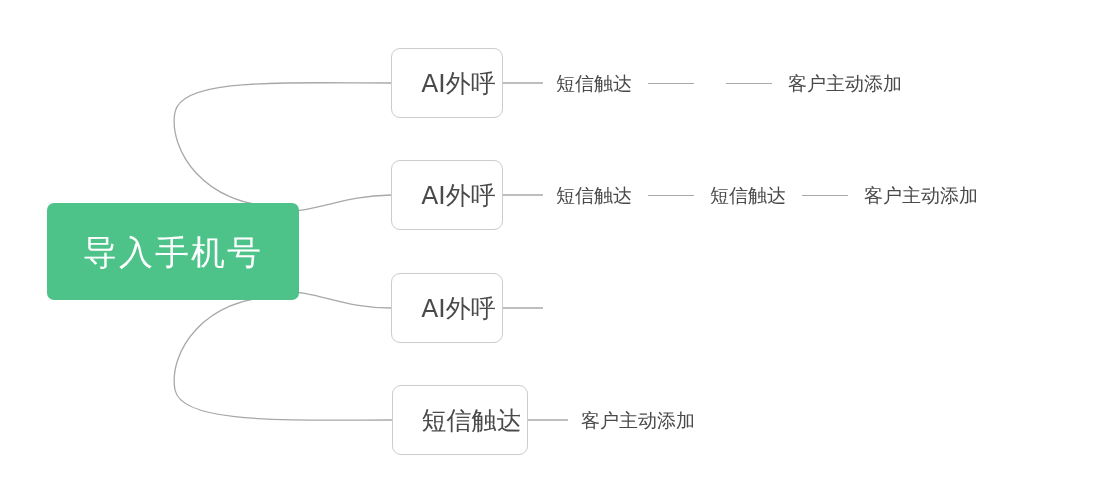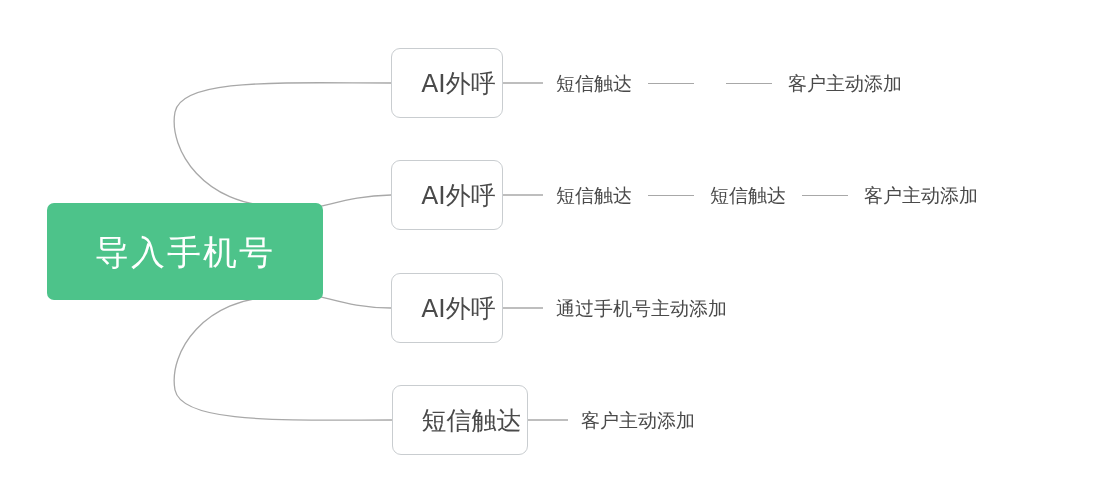--- a/index.html
+++ b/index.html
@@ -22,21 +22,21 @@
     width: 1093px;
     height: 501px;
     pointer-events: none;
   }
 
   
   .root-node {
     position: absolute;
     left: 47px;
     top: 203px;
-    width: 276px;
+    width: 252px;
     height: 97px;
     background: #4DC38A;
     border-radius: 7px;
     display: flex;
     align-items: center;
     justify-content: center;
     box-sizing: border-box;
     z-index: 3;
   }
   .root-label {
@@ -135,23 +135,20 @@
     <span class="chain-text">短信触达</span>
     <span class="chain-dash"></span>
     <span class="chain-text">短信触达</span>
     <span class="chain-dash"></span>
     <span class="chain-text">客户主动添加</span>
   </div>
 
   <div class="branch-node" style="left:391px; top:273px; width:112px; height:70px;">
     <span class="branch-label">AI外呼</span>
   </div>
-  <div class="chain" style="left:556px; top:293px;">
-    <span class="chain-text">通过手机号主动添加</span>
-  </div>
 
   <div class="branch-node" style="left:392px; top:385px; width:136px; height:70px;">
     <span class="branch-label">短信触达</span>
   </div>
   <div class="chain" style="left:581px; top:405px;">
     <span class="chain-text">客户主动添加</span>
   </div>
 
 </div>
 

